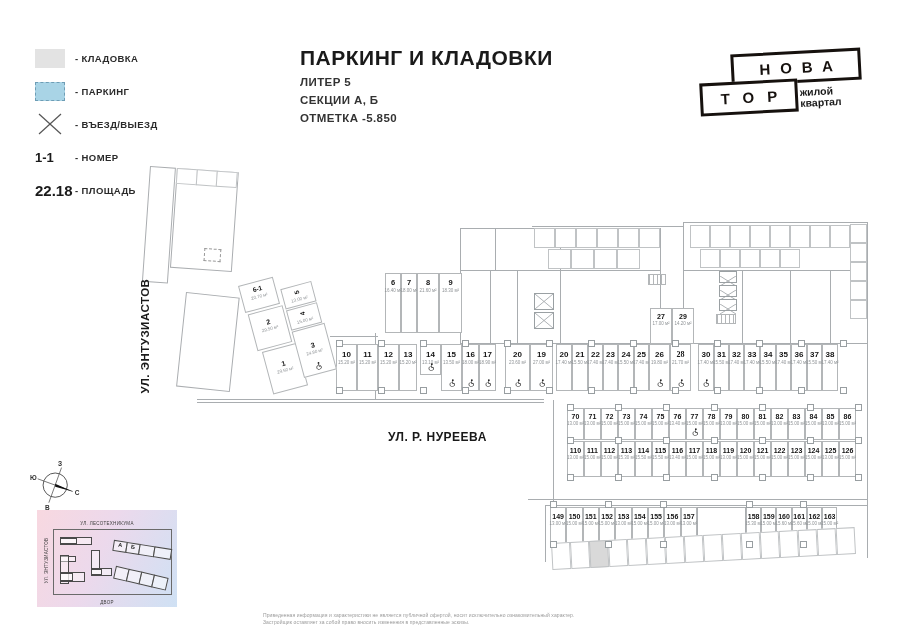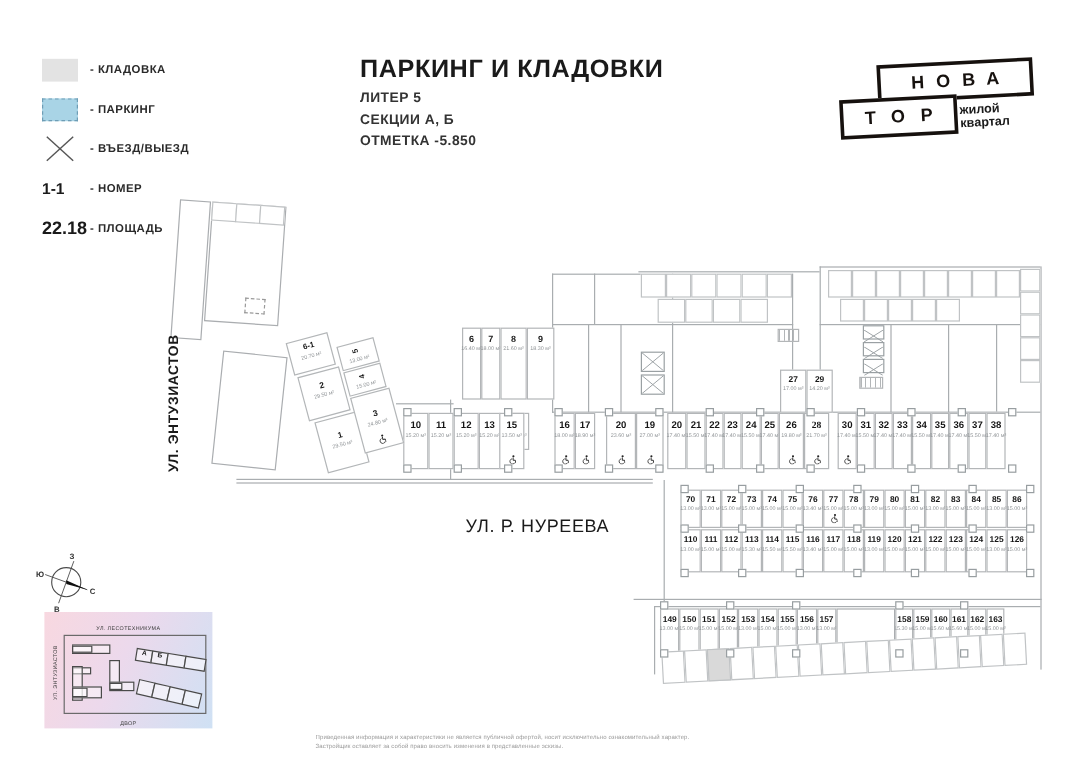--- a/index.html
+++ b/index.html
@@ -39,21 +39,21 @@
   .elev{position:absolute;border:1px solid #9aa0a3;box-sizing:border-box;background:#fff;}
   .stairs{position:absolute;border:1px solid #b3b6b8;box-sizing:border-box;
           background:repeating-linear-gradient(90deg,#b3b6b8 0 1px,transparent 1px 4px);}
   .ramp-rungs{background:repeating-linear-gradient(to bottom,transparent 0 6px,#b3b6b8 6px 7px);}
   .ramp-diag{background:repeating-linear-gradient(75deg,transparent 0 13px,#b9bcbe 13px 14px);}
   .outline{position:absolute;border:1px solid #aaadb0;box-sizing:border-box;background:#fff;}
   .dashedbox{position:absolute;border:1px dashed #999;box-sizing:border-box;}
   
   #street-left{position:absolute;left:85px;top:330px;width:120px;text-align:center;
                transform:rotate(-90deg);font-weight:700;font-size:11.5px;letter-spacing:.5px;}
-  #street-mid{position:absolute;left:388px;top:430px;font-weight:400;font-size:15px;letter-spacing:.5px;}
+  #street-mid{position:absolute;left:388px;top:430px;font-weight:700;font-size:12px;letter-spacing:.5px;}
   
   #compass{position:absolute;left:30px;top:458px;}
   
   #inset{position:absolute;left:37px;top:510px;width:140px;height:97px;
          background:linear-gradient(115deg,#f8d8e0 0%,#ecd9ec 45%,#cfe1f4 100%);}
   .inset-border{position:absolute;left:16px;top:19px;width:119px;height:66px;border:1px solid #6a6a6a;box-sizing:border-box;}
   .ibl{position:absolute;font-size:4.5px;color:#3c3c3c;letter-spacing:.3px;white-space:nowrap;}
   .bld{position:absolute;border:1px solid #4a4a4a;box-sizing:border-box;background:rgba(255,255,255,.45);}
   .bcell{display:inline-block;border:1px solid #4a4a4a;box-sizing:border-box;height:100%;vertical-align:top;
          margin-left:-1px;background:rgba(255,255,255,.55);font-size:5.5px;font-weight:700;text-align:center;color:#222;}
@@ -232,21 +232,21 @@
       </div>
       <div class="pcell" style="left: 420px; top: 344px; width: 21px; height: 31px;">
         <div class="num" style="font-size: 8px; margin-top: 6px;">14</div>
         <div class="ar">13.10 м²</div>
         <div class="accwrap"><svg width="6" height="8" viewBox="0 0 10 13">
             <circle cx="6.4" cy="1.8" r="1.5" fill="#222"></circle>
             <path d="M6 3.6 L6 7.4 L9 7.4 L10 11.4" stroke="#222" stroke-width="1.3" fill="none"></path>
             <path d="M4.4 5.4 A3.7 3.7 0 1 0 8.6 10.6" stroke="#222" stroke-width="1.1" fill="none"></path>
           </svg></div>
       </div>
-      <div class="pcell" style="left: 416px; top: 344px; width: 21px; height: 47px;">
+      <div class="pcell" style="left: 441px; top: 344px; width: 21px; height: 47px;">
         <div class="num" style="font-size: 8px; margin-top: 6px;">15</div>
         <div class="ar">13.50 м²</div>
         <div class="accwrap"><svg width="6" height="8" viewBox="0 0 10 13">
             <circle cx="6.4" cy="1.8" r="1.5" fill="#222"></circle>
             <path d="M6 3.6 L6 7.4 L9 7.4 L10 11.4" stroke="#222" stroke-width="1.3" fill="none"></path>
             <path d="M4.4 5.4 A3.7 3.7 0 1 0 8.6 10.6" stroke="#222" stroke-width="1.1" fill="none"></path>
           </svg></div>
       </div>
       <div class="pcell" style="left: 462px; top: 344px; width: 17px; height: 47px;">
         <div class="num" style="font-size: 8px; margin-top: 6px;">16</div>

